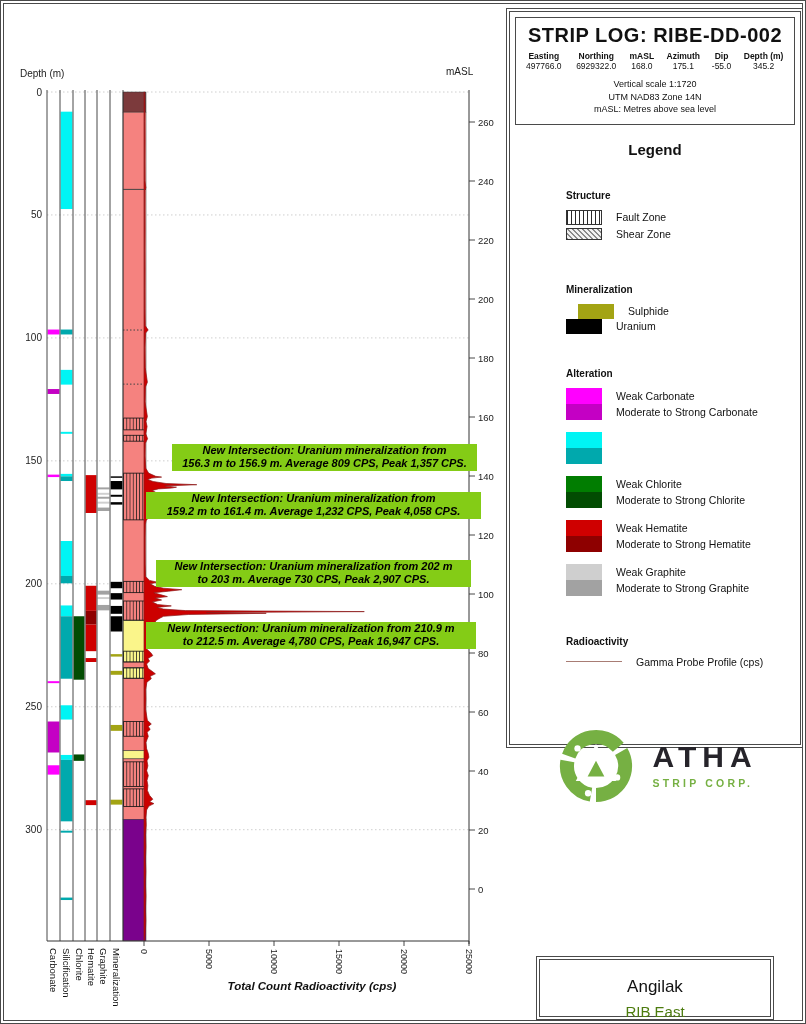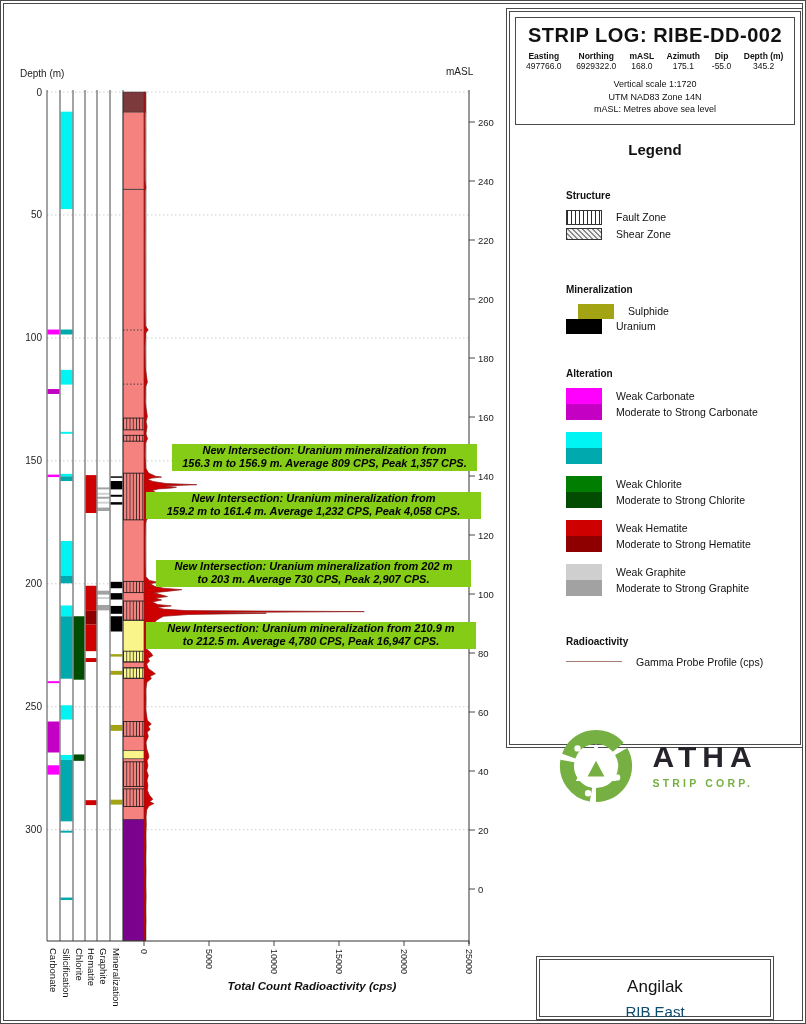--- a/index.html
+++ b/index.html
@@ -7,21 +7,21 @@
   #log-svg{position:absolute;left:0;top:0;}
   .axis-caption{position:absolute;font-size:10px;color:#222;}
   .depth-cap{left:16px;top:64px;}
   .masl-cap{left:442px;top:62px;}
   .xaxis-title{position:absolute;left:142px;top:976px;width:332px;text-align:center;font-weight:bold;font-style:italic;font-size:11.5px;color:#111;}
   .anno{position:absolute;font-weight:bold;font-style:italic;font-size:11px;line-height:1.22;text-align:center;white-space:pre-line;background:#84cc16;color:#000;}
   
   .panel{position:absolute;left:502px;top:4px;width:298px;height:740px;box-sizing:border-box;border:4px double #4a4a4a;background:#fff;}
   .site-box{position:absolute;left:502px;top:952px;width:238px;height:64px;box-sizing:border-box;border:4px double #4a4a4a;text-align:center;padding-top:17px;background:#fff;margin-left:30px;}
   .site1{font-size:17px;color:#111;}
-  .site2{font-size:15px;margin-top:6px;color:#0c4a6e;}
+  .site2{font-size:15px;margin-top:6px;color:#4d7c0f;}
   .head-box{margin:5px;border:1px solid #4a4a4a;padding:6px 3px 8px;text-align:center;}
   .hb-title{font-size:20px;font-weight:600;letter-spacing:.5px;}
   .collar{width:100%;border-collapse:collapse;margin-top:4px;}
   .collar th{font-size:8.5px;font-weight:bold;padding:0 2px;white-space:nowrap;}
   .collar td{font-size:8.5px;padding:0 2px;white-space:nowrap;}
   .notes{margin-top:7px;font-size:9px;line-height:1.4;}
   .legend-title{text-align:center;font-size:15px;font-weight:bold;margin-top:16px;}
   .lsec{margin-left:56px;margin-right:8px;}
   .lsec-title{font-size:10px;font-weight:bold;margin-bottom:9px;}
   #sec-lith{margin-top:24px;}

